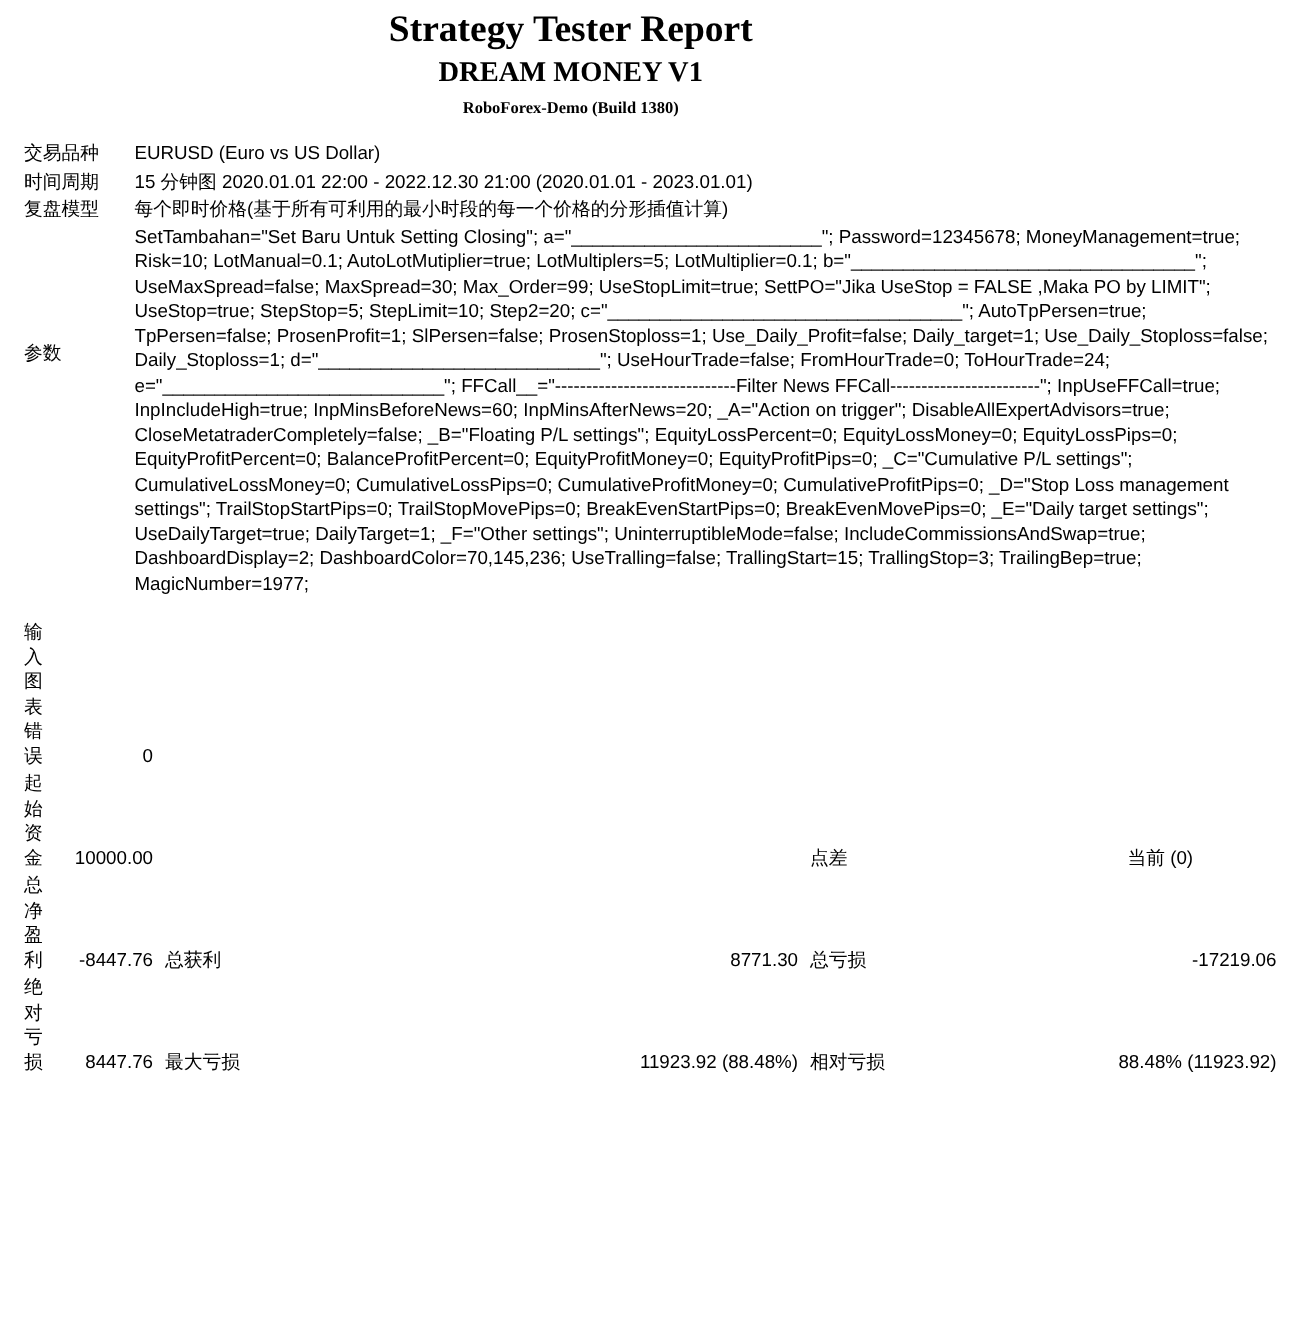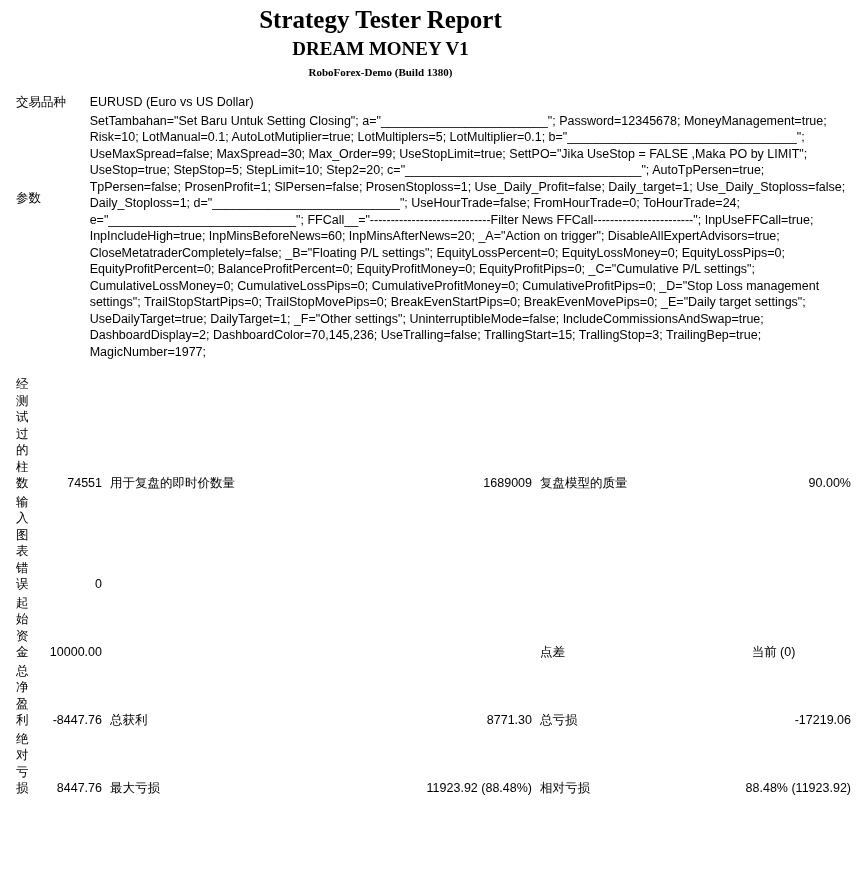--- a/index.html
+++ b/index.html
@@ -104,44 +104,44 @@
         <col class="w-d">
         <col class="w-e">
         <col class="w-f">
     </colgroup>
     <tbody>
         <tr>
       <td class="lbl">交易品种</td>
       <td class="txt" colspan="5">EURUSD (Euro vs US Dollar)</td>
     </tr>
     <tr>
+      <td class="lbl">时间周期</td>
+      <td class="txt" colspan="5">15 分钟图 2020.01.01 22:00 - 2022.12.30 21:00 (2020.01.01 - 2023.01.01)</td>
+    </tr>
+    <tr>
+      <td class="lbl">复盘模型</td>
+      <td class="txt" colspan="5">每个即时价格(基于所有可利用的最小时段的每一个价格的分形插值计算)</td>
+    </tr>
+    <tr>
       <td class="lbl" style="padding-top:78px;">参数</td>
       <td class="txt params-cell" colspan="5">SetTambahan="Set Baru Untuk Setting Closing"; a="________________________"; Password=12345678; MoneyManagement=true; Risk=10; LotManual=0.1; AutoLotMutiplier=true; LotMultiplers=5; LotMultiplier=0.1; b="_________________________________"; UseMaxSpread=false; MaxSpread=30; Max_Order=99; UseStopLimit=true; SettPO="Jika UseStop = FALSE ,Maka PO by LIMIT"; UseStop=true; StepStop=5; StepLimit=10; Step2=20; c="__________________________________"; AutoTpPersen=true; TpPersen=false; ProsenProfit=1; SlPersen=false; ProsenStoploss=1; Use_Daily_Profit=false; Daily_target=1; Use_Daily_Stoploss=false; Daily_Stoploss=1; d="___________________________"; UseHourTrade=false; FromHourTrade=0; ToHourTrade=24; e="___________________________"; FFCall__="-----------------------------Filter News FFCall------------------------"; InpUseFFCall=true; InpIncludeHigh=true; InpMinsBeforeNews=60; InpMinsAfterNews=20; _A="Action on trigger"; DisableAllExpertAdvisors=true; CloseMetatraderCompletely=false; _B="Floating P/L settings"; EquityLossPercent=0; EquityLossMoney=0; EquityLossPips=0; EquityProfitPercent=0; BalanceProfitPercent=0; EquityProfitMoney=0; EquityProfitPips=0; _C="Cumulative P/L settings"; CumulativeLossMoney=0; CumulativeLossPips=0; CumulativeProfitMoney=0; CumulativeProfitPips=0; _D="Stop Loss management settings"; TrailStopStartPips=0; TrailStopMovePips=0; BreakEvenStartPips=0; BreakEvenMovePips=0; _E="Daily target settings"; UseDailyTarget=true; DailyTarget=1; _F="Other settings"; UninterruptibleMode=false; IncludeCommissionsAndSwap=true; DashboardDisplay=2; DashboardColor=70,145,236; UseTralling=false; TrallingStart=15; TrallingStop=3; TrailingBep=true; MagicNumber=1977;</td>
     </tr>
   </tbody>
     </table>
 
   <table class="report" id="stats-table">
     <colgroup>
       <col style="width:18px">
         <col style="width:72px">
         <col style="width:300px">
         <col style="width:130px">
         <col style="width:160px">
         <col style="width:159px">
     </colgroup>
     <tbody id="stats-body">
-        <tr class="tall">
-          <td class="vlabel" style="white-space: normal; word-break: break-all; width: 14px;">经测试过的柱数</td>
-          <td class="num" style="vertical-align: bottom;">74551</td>
-          <td class="txt" style="vertical-align: bottom; padding-left: 6px;">用于复盘的即时价数量</td>
-          <td class="num" style="vertical-align: bottom;">1689009</td>
-          <td class="txt" style="vertical-align: bottom; padding-left: 6px;">复盘模型的质量</td>
-          <td class="num" style="vertical-align: bottom;">90.00%</td>
-        </tr>
         <tr class="tall">
           <td class="vlabel" style="white-space: normal; word-break: break-all; width: 14px;">输入图表错误</td>
           <td class="num" style="vertical-align: bottom;">0</td>
           <td class="txt" style="vertical-align: bottom; padding-left: 6px;"></td>
           <td class="num" style="vertical-align: bottom;"></td>
           <td class="txt" style="vertical-align: bottom; padding-left: 6px;"></td>
           <td class="num" style="vertical-align: bottom;"></td>
         </tr>
         <tr class="tall">
           <td class="vlabel" style="white-space: normal; word-break: break-all; width: 14px;">起始资金</td>

